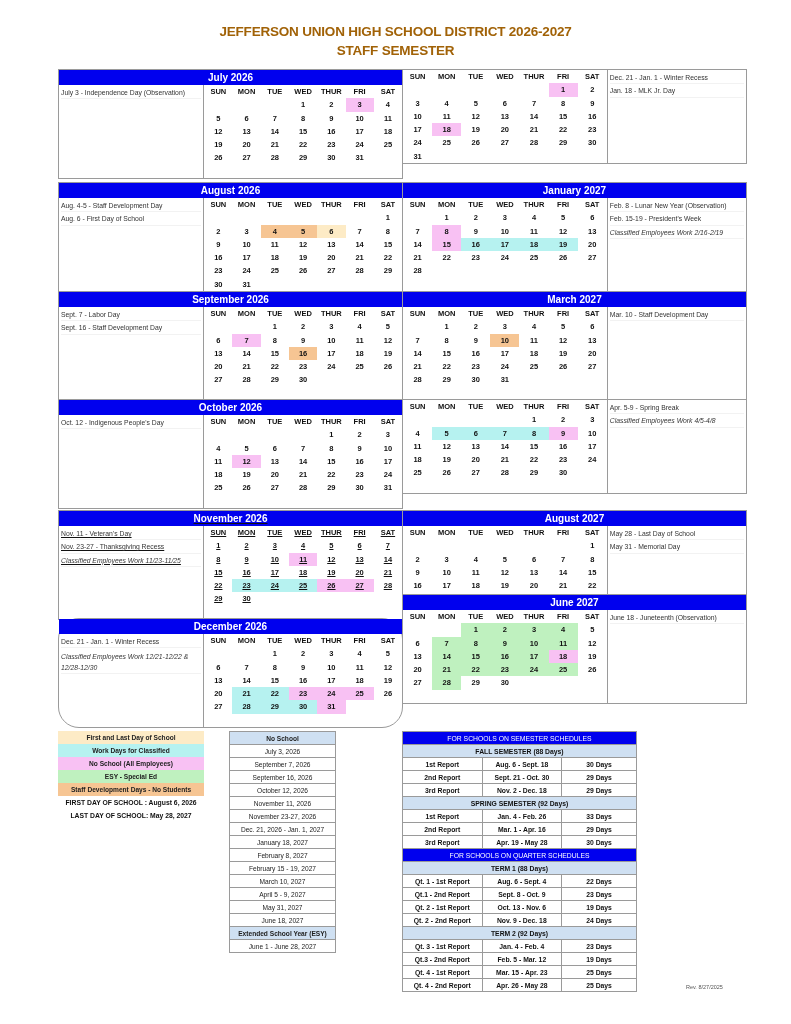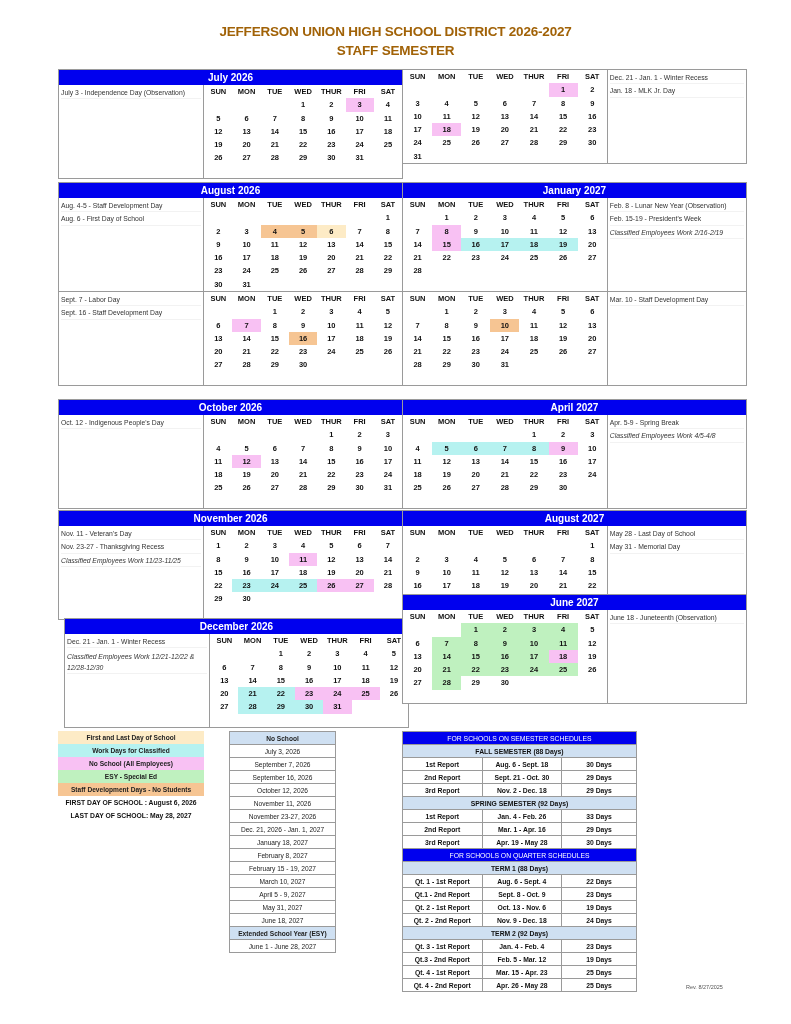--- a/index.html
+++ b/index.html
@@ -323,20 +323,21 @@
         <div class="row"></div>
       </div>
       <div class="notes">
         <div class="note">Feb. 8 - Lunar New Year (Observation)</div>
         <div class="note">Feb. 15-19 - President's Week</div>
         <div class="note italic">Classified Employees Work 2/16-2/19</div>
       </div>
     </div>
   </div>
 <div class="month left" style="left:58px;  top:291px;">
+    <div class="mhead">September 2026</div>
     <div class="mbody">
       <div class="notes">
         <div class="note">Sept. 7 - Labor Day</div>
         <div class="note">Sept. 16 - Staff Development Day</div>
       </div>
       <div class="grid">
         <div class="row hdr">
           <div class="cell">SUN</div>
           <div class="cell">MON</div>
           <div class="cell">TUE</div>
@@ -388,20 +389,21 @@
           <div class="cell">30</div>
           <div class="cell"></div>
           <div class="cell"></div>
           <div class="cell"></div>
         </div>
         <div class="row"></div>
       </div>
     </div>
   </div>
 <div class="month right" style="left:402px; top:291px;">
+    <div class="mhead">March 2027</div>
     <div class="mbody">
       <div class="grid">
         <div class="row hdr">
           <div class="cell">SUN</div>
           <div class="cell">MON</div>
           <div class="cell">TUE</div>
           <div class="cell">WED</div>
           <div class="cell">THUR</div>
           <div class="cell">FRI</div>
           <div class="cell">SAT</div>
@@ -517,21 +519,20 @@
           <div class="cell">28</div>
           <div class="cell">29</div>
           <div class="cell">30</div>
           <div class="cell">31</div>
         </div>
         <div class="row"></div>
       </div>
     </div>
   </div>
 <div class="month right" style="left:402px; top:399px;">
-    <div class="mhead">April 2027</div>
     <div class="mbody">
       <div class="grid">
         <div class="row hdr">
           <div class="cell">SUN</div>
           <div class="cell">MON</div>
           <div class="cell">TUE</div>
           <div class="cell">WED</div>
           <div class="cell">THUR</div>
           <div class="cell">FRI</div>
           <div class="cell">SAT</div>
@@ -582,21 +583,21 @@
           <div class="cell"></div>
         </div>
         <div class="row"></div>
       </div>
       <div class="notes">
         <div class="note">Apr. 5-9 - Spring Break</div>
         <div class="note italic">Classified Employees Work 4/5-4/8</div>
       </div>
     </div>
   </div>
-<div class="month left" style="left:58px;  top:510px;">
+<div class="month left" style="left:58px;  top:510px;text-decoration:underline;">
     <div class="mhead">November 2026</div>
     <div class="mbody">
       <div class="notes">
         <div class="note">Nov. 11 - Veteran's Day</div>
         <div class="note">Nov. 23-27 - Thanksgiving Recess</div>
         <div class="note italic">Classified Employees Work 11/23-11/25</div>
       </div>
       <div class="grid">
         <div class="row hdr">
           <div class="cell">SUN</div>
@@ -723,21 +724,21 @@
           <div class="cell"></div>
           <div class="cell"></div>
         </div>
       </div>
       <div class="notes">
         <div class="note">May 28 - Last Day of School</div>
         <div class="note">May 31 - Memorial Day</div>
       </div>
     </div>
   </div>
-<div class="month left" style="left:64px;  top:618px;">
+<div class="month left" style="left:58px;  top:618px;border-radius:21px;">
     <div class="mhead">December 2026</div>
     <div class="mbody">
       <div class="notes">
         <div class="note">Dec. 21 - Jan. 1 - Winter Recess</div>
         <div class="note italic wrap">Classified Employees Work 12/21-12/22 &amp; 12/28-12/30</div>
       </div>
       <div class="grid">
         <div class="row hdr">
           <div class="cell">SUN</div>
           <div class="cell">MON</div>

